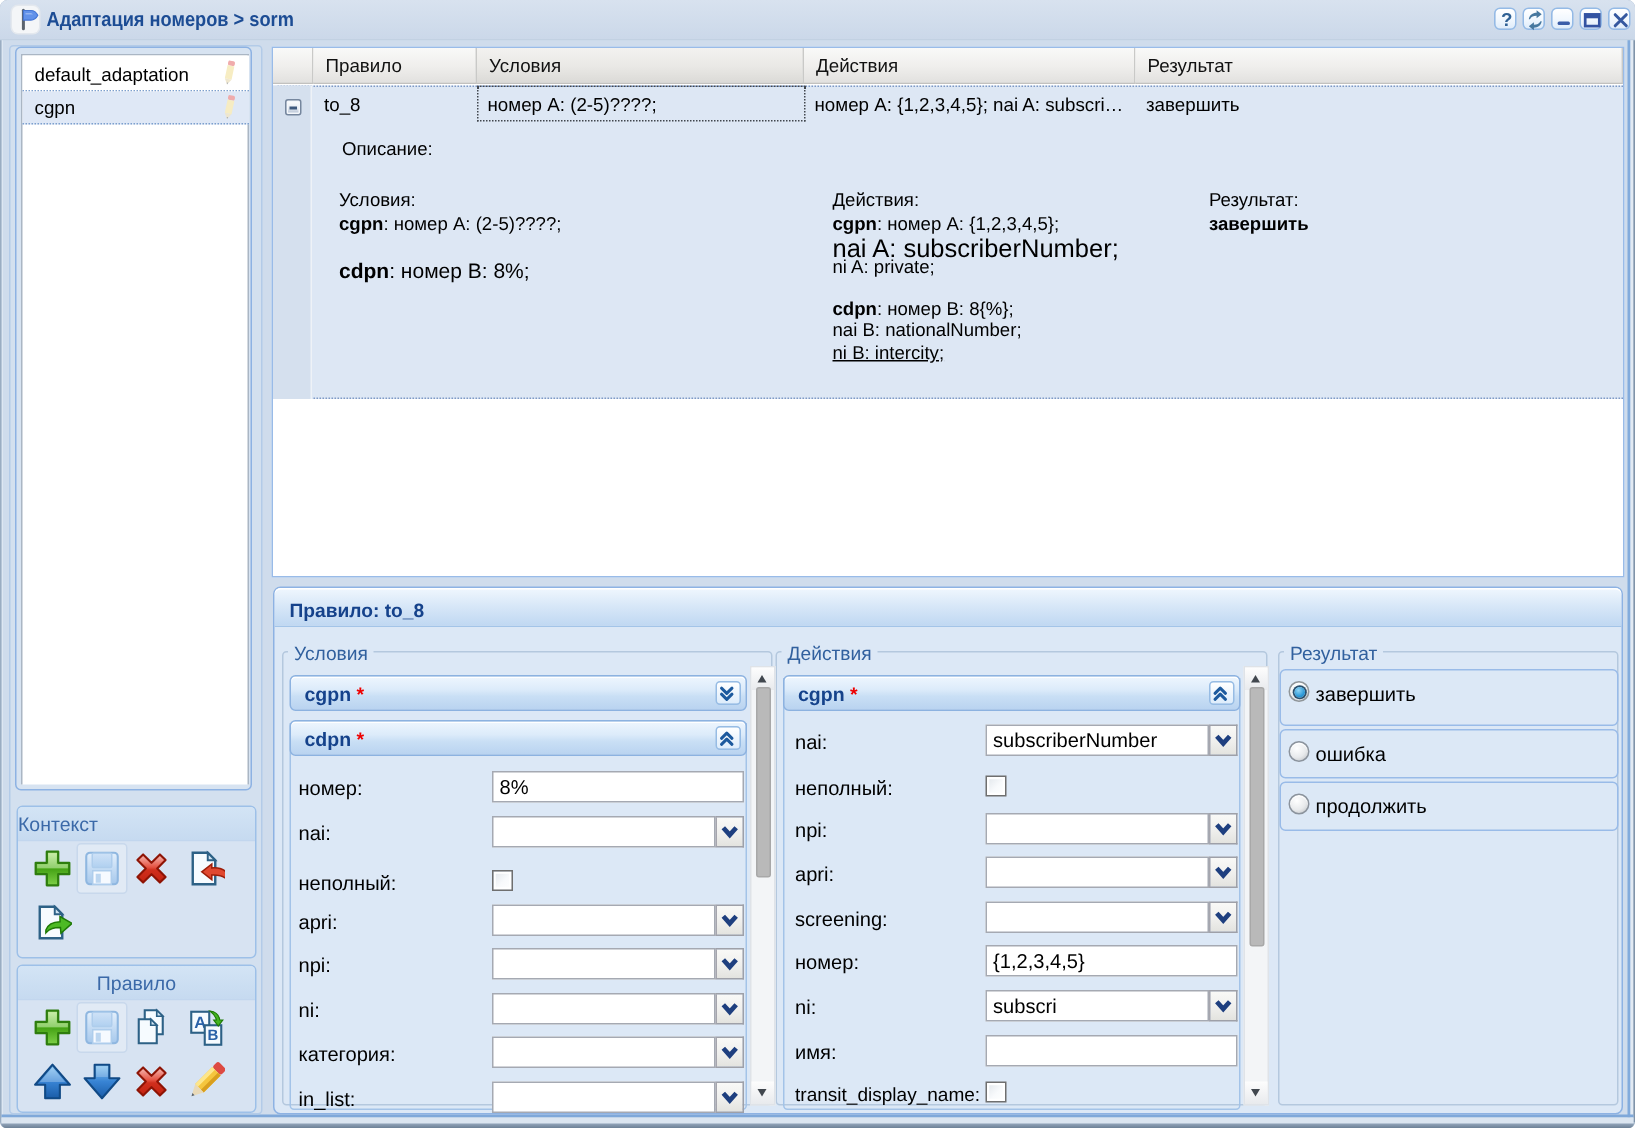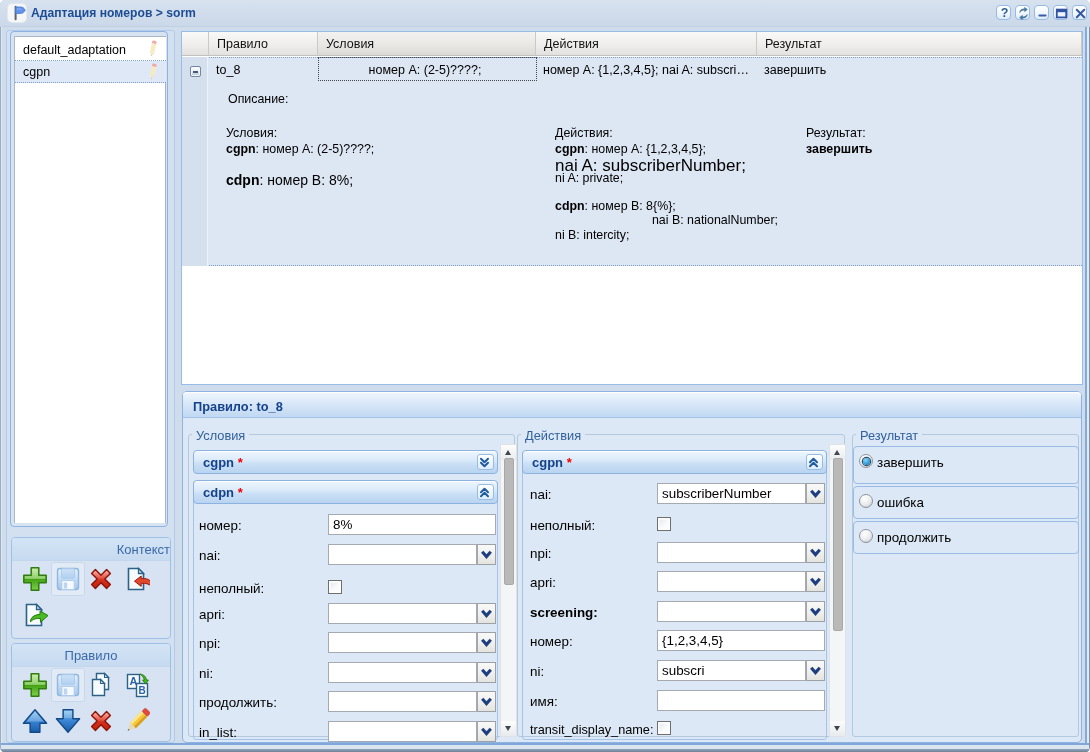--- a/index.html
+++ b/index.html
@@ -72,21 +72,21 @@
 <div style="position:absolute;left:145px;top:63px;width:17px;height:19px;"><svg width="17" height="17" viewBox="0 0 17 17">
       <g transform="rotate(12 8 8)" opacity="0.95">
         <rect x="5.8" y="0.5" width="4.6" height="3.2" rx="1.2" fill="#f0a8a8"></rect>
         <rect x="5.8" y="3.7" width="4.6" height="9.0" fill="#f7ecc0"></rect>
         <path d="M5.8 12.7 h4.6 l-2.3 3.8 z" fill="#efe6cd"></path>
         <path d="M7.7 15.2 l0.4 1.3 0.5 -1.3 z" fill="#9aa2ac"></path>
       </g>
     </svg></div>
 <div style="position:absolute;left:11px;top:537px;width:160px;height:102px;background:#d7e3f2;border:1px solid #9dc0e8;border-radius:4px;"></div>
 <div style="position:absolute;left:12px;top:538px;width:158px;height:23px;background:linear-gradient(180deg,#d3e4f5,#c6daf0);border-radius:3px 3px 0 0;border-bottom:1px solid #c2d6ee;"></div>
-<div style="position:absolute;left:12px;top:542px;width:158px;height:15px;font-size:13px;color:#3b69a8;text-align:right;">Контекст</div>
+<div style="position:absolute;left:12px;top:542px;width:158px;height:15px;font-size:13px;color:#3b69a8;text-align:left;">Контекст</div>
 <div style="position:absolute;left:22px;top:566px;width:26px;height:26px;"><svg width="26" height="26" viewBox="0 0 26 26">
       <defs>
         <linearGradient id="gp" x1="0" y1="0" x2="0" y2="1">
           <stop offset="0" stop-color="#b8e88a"></stop>
           <stop offset="0.48" stop-color="#62bb30"></stop>
           <stop offset="0.52" stop-color="#46a316"></stop>
           <stop offset="1" stop-color="#7ed048"></stop>
         </linearGradient>
       </defs>
       <path d="M9.2 1.8 h7.6 v7.4 h7.4 v7.6 h-7.4 v7.4 h-7.6 v-7.4 h-7.4 v-7.6 h7.4 z" fill="url(#gp)" stroke="#2e7d0e" stroke-width="1.5" stroke-linejoin="round"></path>
@@ -226,34 +226,34 @@
 <div class="gridhdr" style="left:757px;top:32px;width:325px;">Результат</div>
 <div style="position:absolute;left:182px;top:57px;width:900px;height:209px;background:#dde7f4;border-bottom:1px dotted #7e99c5;border-top:1px dotted #7e99c5;"></div>
 <div style="position:absolute;left:182px;top:57px;width:26px;height:209px;background:#d5e0ee;border-right:1px solid #eef2f7;"></div>
 <div style="position:absolute;left:182px;top:57px;width:26px;height:24px;">
     <span style="position:absolute;left:8px;top:9px;width:11px;height:11px;border:1px solid #76879e;border-radius:2px;background:linear-gradient(180deg,#ffffff 0%,#e8edf4 55%,#aebccf 100%);box-shadow:inset 0 0 0 1px #f4f7fb;">
       <span style="position:absolute;left:2px;top:4px;width:5px;height:1.6px;background:#3f5a7e;"></span>
     </span>
   </div>
 <div style="position:absolute;left:216px;top:63px;width:90px;height:15px;font-size:12.5px;">to_8</div>
 <div style="position:absolute;left:318px;top:57px;width:219px;height:24px;border:1px dotted #41464d;"></div>
-<div style="position:absolute;left:325px;top:63px;width:200px;height:15px;font-size:12.5px;text-align:center;">номер A: (2-5)????;</div>
+<div style="position:absolute;left:325px;top:63px;width:200px;height:15px;font-size:12.5px;">номер A: (2-5)????;</div>
 <div style="position:absolute;left:543px;top:63px;width:210px;height:15px;font-size:12.5px;white-space:nowrap;overflow:hidden;">номер A: {1,2,3,4,5}; nai A: subscri…</div>
 <div style="position:absolute;left:764px;top:63px;width:200px;height:15px;font-size:12.5px;">завершить</div>
 <div style="position:absolute;left:228px;top:92px;width:320px;height:15px;font-size:12.4px;white-space:nowrap;">Описание:</div>
 <div style="position:absolute;left:226px;top:126px;width:320px;height:15px;font-size:12.4px;white-space:nowrap;">Условия:</div>
 <div style="position:absolute;left:226px;top:142px;width:320px;height:15px;font-size:12.4px;white-space:nowrap;"><b>cgpn</b>: номер A: (2-5)????;</div>
 <div style="position:absolute;left:226px;top:172px;width:320px;height:15px;font-size:14px;white-space:nowrap;"><b>cdpn</b>: номер B: 8%;</div>
 <div style="position:absolute;left:555px;top:126px;width:320px;height:15px;font-size:12.4px;white-space:nowrap;">Действия:</div>
 <div style="position:absolute;left:555px;top:142px;width:320px;height:15px;font-size:12.4px;white-space:nowrap;"><b>cgpn</b>: номер A: {1,2,3,4,5};</div>
 <div style="position:absolute;left:555px;top:156px;width:320px;height:15px;font-size:17px;white-space:nowrap;">nai A: subscriberNumber;</div>
 <div style="position:absolute;left:555px;top:171px;width:320px;height:15px;font-size:12.4px;white-space:nowrap;">ni A: private;</div>
 <div style="position:absolute;left:555px;top:199px;width:320px;height:15px;font-size:12.4px;white-space:nowrap;"><b>cdpn</b>: номер B: 8{%};</div>
-<div style="position:absolute;left:555px;top:213px;width:320px;height:15px;font-size:12.4px;white-space:nowrap;text-align:center;">nai B: nationalNumber;</div>
-<div style="position:absolute;left:555px;top:228px;width:320px;height:15px;font-size:12.4px;white-space:nowrap;">ni B: intercity;</div>
+<div style="position:absolute;left:555px;top:213px;width:320px;height:15px;font-size:12.4px;white-space:nowrap;">nai B: nationalNumber;</div>
+<div style="position:absolute;left:555px;top:228px;width:320px;height:15px;font-size:12.4px;white-space:nowrap;text-decoration:underline;">ni B: intercity;</div>
 <div style="position:absolute;left:806px;top:126px;width:320px;height:15px;font-size:12.4px;white-space:nowrap;">Результат:</div>
 <div style="position:absolute;left:806px;top:142px;width:320px;height:15px;font-size:12.4px;white-space:nowrap;"><b>завершить</b></div>
 <div style="position:absolute;left:182px;top:391px;width:900px;height:352px;background:#dce8f6;border:1px solid #8db2e3;border-radius:5px;"></div>
 <div style="position:absolute;left:183px;top:392px;width:898px;height:26px;background:linear-gradient(180deg,#f0f7fe 0%,#d9e8f8 45%,#c0d8f2 100%);border-radius:4px 4px 0 0;border-bottom:1px solid #a3c4e8;box-shadow:inset 0 1px 0 #ffffff;"></div>
 <div style="position:absolute;left:193px;top:399px;width:400px;height:16px;font-size:12.8px;font-weight:bold;color:#15428b;">Правило: to_8</div>
 <div class="fs" style="left:188px;top:434px;width:327px;height:303px;">
     <span class="leg">Условия</span>
   </div>
 <div class="fs" style="left:517px;top:434px;width:328px;height:303px;">
     <span class="leg">Действия</span>
@@ -307,21 +307,21 @@
 <div class="lbl" style="left:199px;top:636px;">npi:</div>
 <div class="tf" style="position:absolute;left:328px;top:632px;width:149px;height:21px;"></div>
 <div class="trg" style="position:absolute;left:477px;top:632px;width:19px;height:21px;"><svg width="17" height="19" viewBox="0 0 17 19">
       <path d="M4.2 6.8 L8.5 11.6 L12.8 6.8" fill="none" stroke="#1e3f7f" stroke-width="3.1" stroke-linejoin="miter"></path>
     </svg></div>
 <div class="lbl" style="left:199px;top:666px;">ni:</div>
 <div class="tf" style="position:absolute;left:328px;top:662px;width:149px;height:21px;"></div>
 <div class="trg" style="position:absolute;left:477px;top:662px;width:19px;height:21px;"><svg width="17" height="19" viewBox="0 0 17 19">
       <path d="M4.2 6.8 L8.5 11.6 L12.8 6.8" fill="none" stroke="#1e3f7f" stroke-width="3.1" stroke-linejoin="miter"></path>
     </svg></div>
-<div class="lbl" style="left:199px;top:695px;">продолжить:</div>
+<div class="lbl" style="left:199px;top:695px;">категория:</div>
 <div class="tf" style="position:absolute;left:328px;top:691px;width:149px;height:21px;"></div>
 <div class="trg" style="position:absolute;left:477px;top:691px;width:19px;height:21px;"><svg width="17" height="19" viewBox="0 0 17 19">
       <path d="M4.2 6.8 L8.5 11.6 L12.8 6.8" fill="none" stroke="#1e3f7f" stroke-width="3.1" stroke-linejoin="miter"></path>
     </svg></div>
 <div class="lbl" style="left:199px;top:725px;">in_list:</div>
 <div class="tf" style="position:absolute;left:328px;top:721px;width:149px;height:21px;"></div>
 <div class="trg" style="position:absolute;left:477px;top:721px;width:19px;height:21px;"><svg width="17" height="19" viewBox="0 0 17 19">
       <path d="M4.2 6.8 L8.5 11.6 L12.8 6.8" fill="none" stroke="#1e3f7f" stroke-width="3.1" stroke-linejoin="miter"></path>
     </svg></div>
 <div class="sb" style="position:absolute;left:500px;top:444px;width:17px;height:293px;"></div>
@@ -342,21 +342,21 @@
 <div class="lbl" style="left:530px;top:546px;">npi:</div>
 <div class="tf" style="position:absolute;left:657px;top:542px;width:149px;height:21px;"></div>
 <div class="trg" style="position:absolute;left:806px;top:542px;width:19px;height:21px;"><svg width="17" height="19" viewBox="0 0 17 19">
       <path d="M4.2 6.8 L8.5 11.6 L12.8 6.8" fill="none" stroke="#1e3f7f" stroke-width="3.1" stroke-linejoin="miter"></path>
     </svg></div>
 <div class="lbl" style="left:530px;top:575px;">apri:</div>
 <div class="tf" style="position:absolute;left:657px;top:571px;width:149px;height:21px;"></div>
 <div class="trg" style="position:absolute;left:806px;top:571px;width:19px;height:21px;"><svg width="17" height="19" viewBox="0 0 17 19">
       <path d="M4.2 6.8 L8.5 11.6 L12.8 6.8" fill="none" stroke="#1e3f7f" stroke-width="3.1" stroke-linejoin="miter"></path>
     </svg></div>
-<div class="lbl" style="left:530px;top:605px;font-weight:bold;">screening:</div>
+<div class="lbl" style="left:530px;top:605px;">screening:</div>
 <div class="tf" style="position:absolute;left:657px;top:601px;width:149px;height:21px;"></div>
 <div class="trg" style="position:absolute;left:806px;top:601px;width:19px;height:21px;"><svg width="17" height="19" viewBox="0 0 17 19">
       <path d="M4.2 6.8 L8.5 11.6 L12.8 6.8" fill="none" stroke="#1e3f7f" stroke-width="3.1" stroke-linejoin="miter"></path>
     </svg></div>
 <div class="lbl" style="left:530px;top:634px;">номер:</div>
 <div class="tf" style="position:absolute;left:657px;top:630px;width:168px;height:21px;">{1,2,3,4,5}</div>
 <div class="lbl" style="left:530px;top:664px;">ni:</div>
 <div class="tf" style="position:absolute;left:657px;top:660px;width:149px;height:21px;">subscri</div>
 <div class="trg" style="position:absolute;left:806px;top:660px;width:19px;height:21px;"><svg width="17" height="19" viewBox="0 0 17 19">
       <path d="M4.2 6.8 L8.5 11.6 L12.8 6.8" fill="none" stroke="#1e3f7f" stroke-width="3.1" stroke-linejoin="miter"></path>

